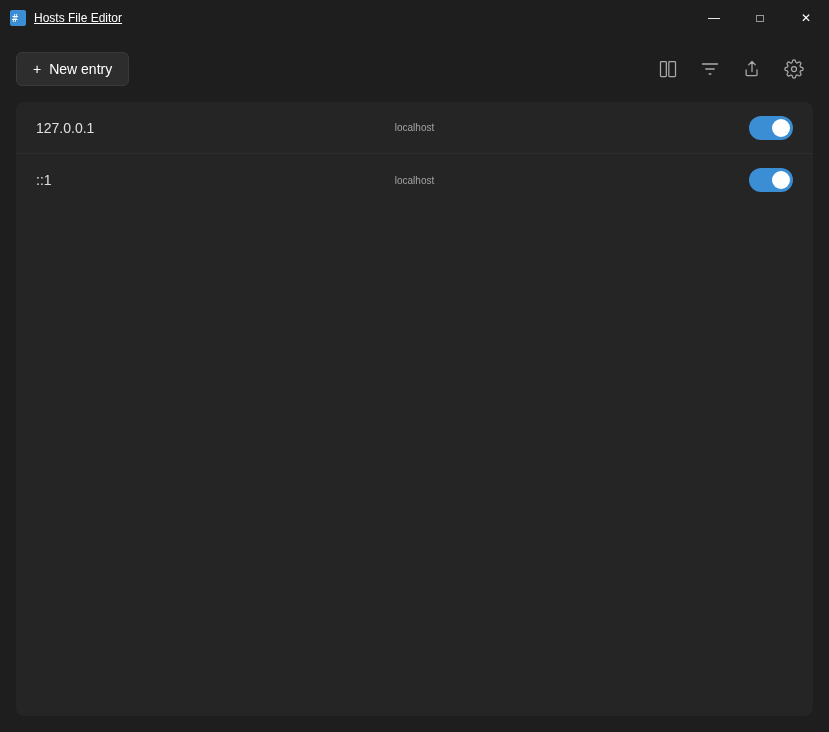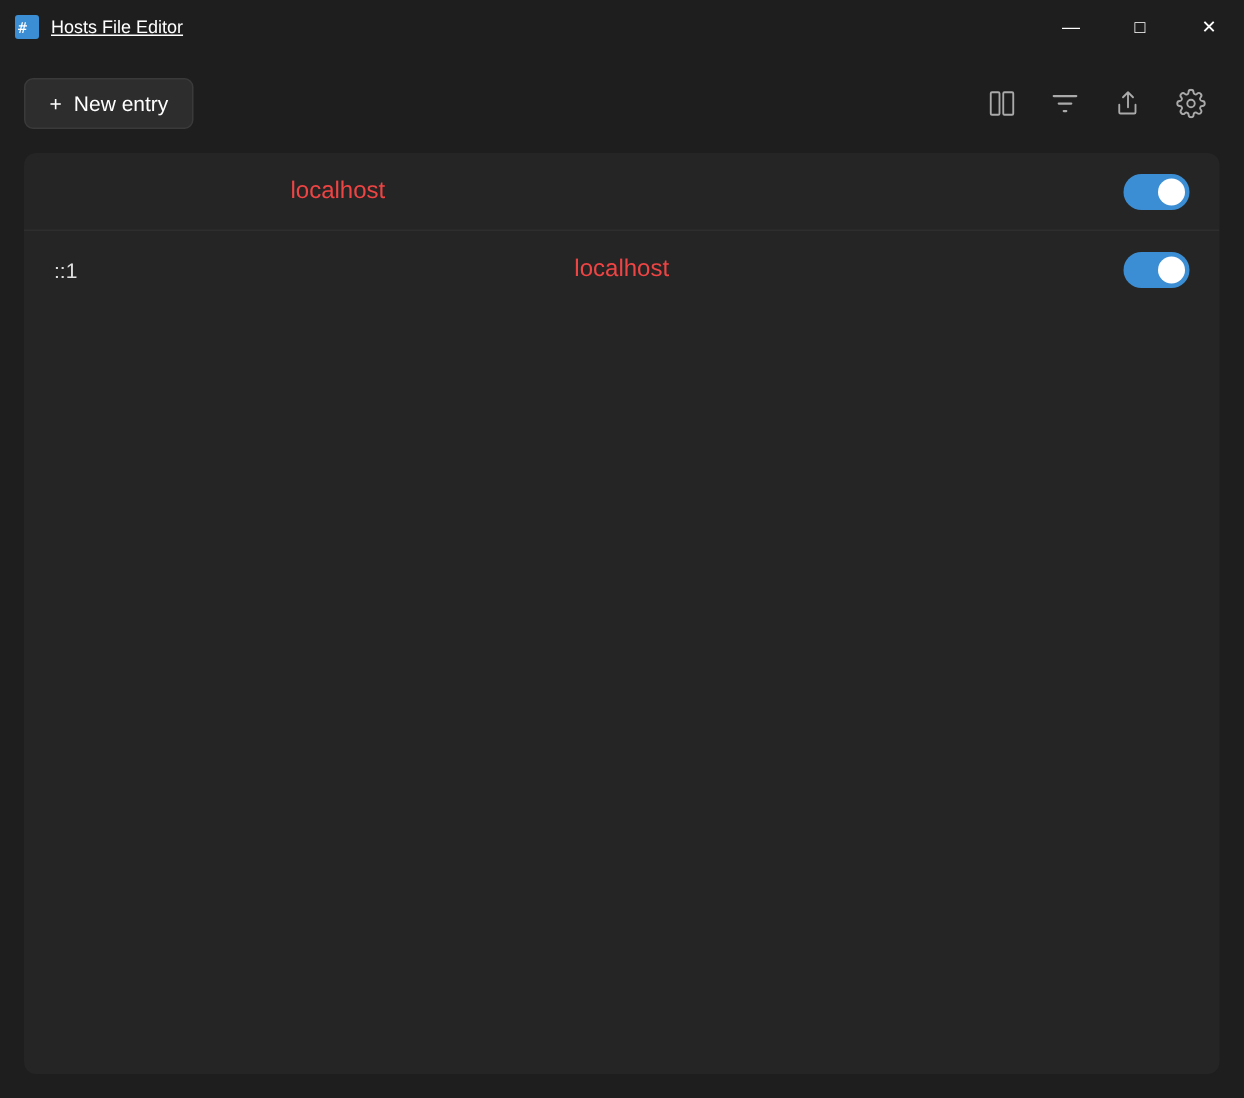--- a/index.html
+++ b/index.html
@@ -140,22 +140,22 @@
     }
 
     .host-ip {
       flex: 1;
       font-size: 14px;
       color: #e0e0e0;
     }
 
     .host-name {
       flex: 1;
-      font-size: 16px;
-      color: #ef4444;
+      font-size: 10px;
+      color: #a3a3a3;
       text-align: center;
     }
 
     .host-toggle {
       display: flex;
       align-items: center;
       justify-content: flex-end;
       flex: 1;
     }
 
@@ -247,20 +247,21 @@
           <circle cx="12" cy="12" r="3" stroke="#aaa" stroke-width="1.5" fill="none"></circle>
           <path d="M19.4 15a1.65 1.65 0 00.33 1.82l.06.06a2 2 0 010 2.83 2 2 0 01-2.83 0l-.06-.06a1.65 1.65 0 00-1.82-.33 1.65 1.65 0 00-1 1.51V21a2 2 0 01-4 0v-.09A1.65 1.65 0 009 19.4a1.65 1.65 0 00-1.82.33l-.06.06a2 2 0 01-2.83-2.83l.06-.06A1.65 1.65 0 004.68 15a1.65 1.65 0 00-1.51-1H3a2 2 0 010-4h.09A1.65 1.65 0 004.6 9a1.65 1.65 0 00-.33-1.82l-.06-.06a2 2 0 012.83-2.83l.06.06A1.65 1.65 0 009 4.68a1.65 1.65 0 001-1.51V3a2 2 0 014 0v.09a1.65 1.65 0 001 1.51 1.65 1.65 0 001.82-.33l.06-.06a2 2 0 012.83 2.83l-.06.06A1.65 1.65 0 0019.4 9a1.65 1.65 0 001.51 1H21a2 2 0 010 4h-.09a1.65 1.65 0 00-1.51 1z" stroke="#aaa" stroke-width="1.5" fill="none"></path>
         </svg>
       </button>
     </div>
   </div>
 
   <div class="table-area">
 
     <div class="host-row">
+      <span class="host-ip">127.0.0.1</span>
       <span class="host-name">localhost</span>
       <div class="host-toggle">
         <div class="toggle">
           <div class="toggle-track"></div>
           <div class="toggle-thumb"></div>
         </div>
       </div>
     </div>
 
     <div class="host-row">

